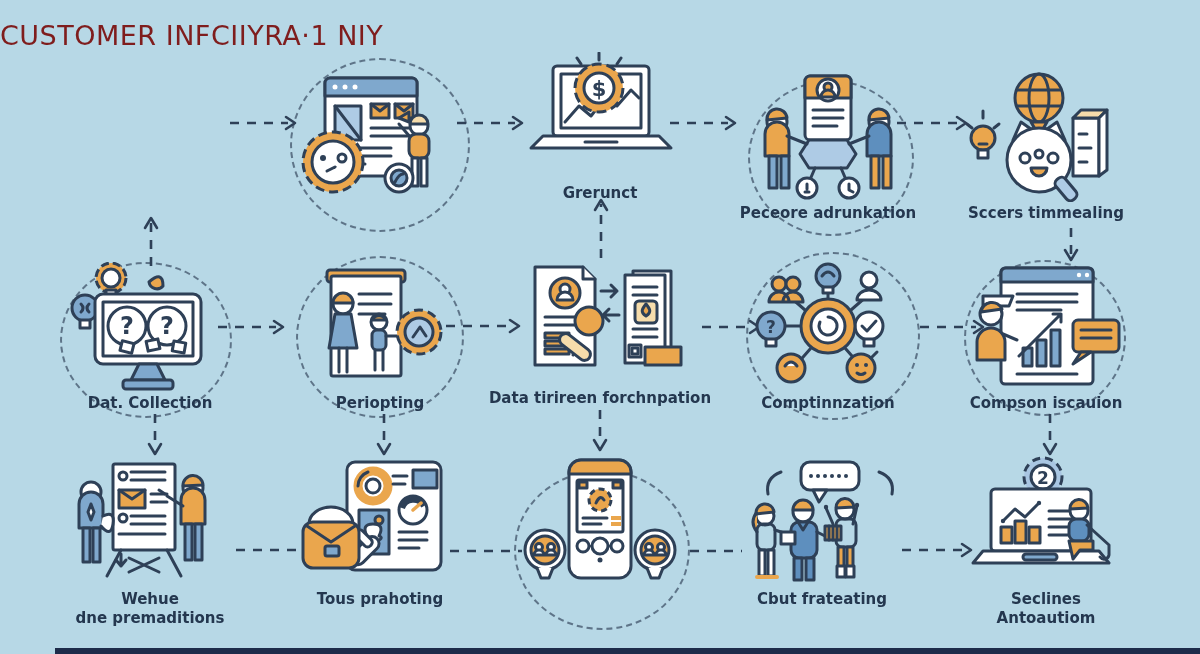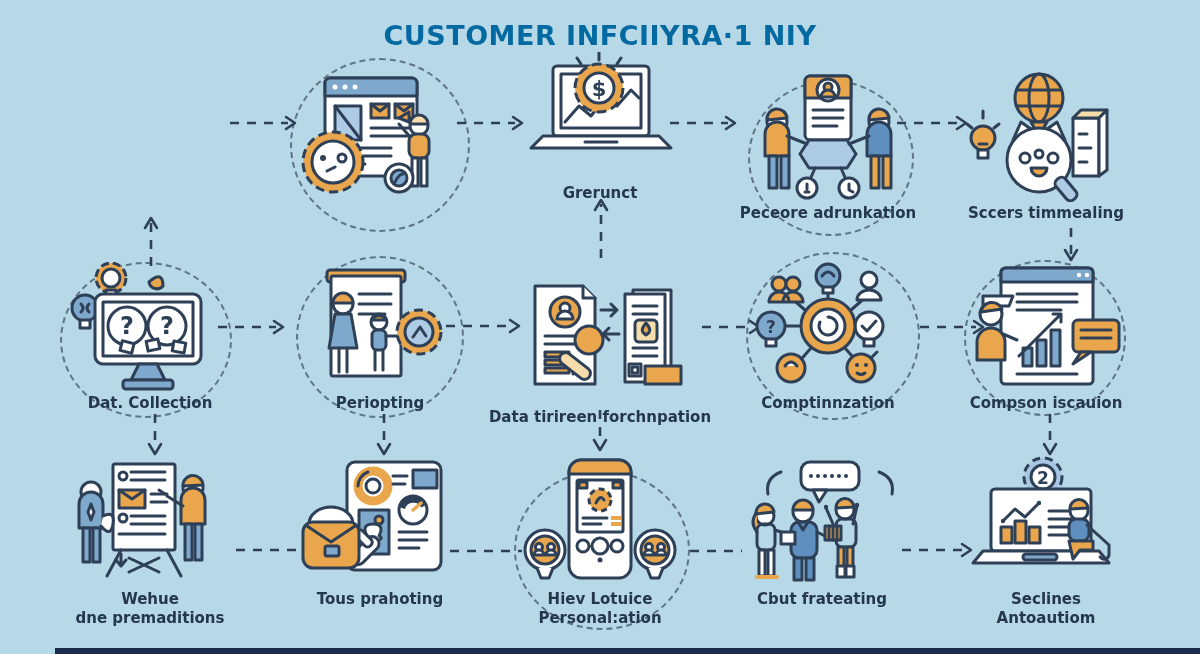--- a/index.html
+++ b/index.html
@@ -1,19 +1,19 @@
 <!DOCTYPE html>
 <html><head>
 <meta charset="utf-8">
 <style>
   html,body{margin:0;padding:0;background:#9fc3d4}
   .stage{position:relative;width:1200px;height:654px;background:#b7d8e6;overflow:hidden;
          font-family:"DejaVu Sans",sans-serif}
-  .title{position:absolute;top:20px;left:0;width:100%;text-align:center;
-         font-size:27px;font-weight:bold;letter-spacing:.5px;color:#0369a1;z-index:3}
+  .title{position:absolute;top:20px;left:0;width:100%;
+         font-size:27px;font-weight:normal;letter-spacing:.5px;color:#7f1d1d;z-index:3}
   .cell{position:absolute;width:224px;display:flex;flex-direction:column;align-items:center;z-index:2}
   .cell svg{display:block}
   .lbl{margin-top:2px;font-size:15px;font-weight:bold;color:#24374f;text-align:center;line-height:1.28}
   
   .s{stroke:#2e4057;stroke-width:3;fill:none;stroke-linecap:round;stroke-linejoin:round}
   .fw{fill:#fff}.fo{fill:#eaa64d}.flo{fill:#f6dcab}.fb{fill:#5e8fbe}.flb{fill:#aecbe5}.fsb{fill:#7fa8cd}
   .glyph{font-family:"DejaVu Sans",sans-serif;font-weight:bold;fill:#2e4057}
   
   .arr{position:absolute;z-index:1;overflow:visible}
   .dash{stroke:#2e4057;stroke-width:2.6;stroke-dasharray:9 8;fill:none}
@@ -253,21 +253,21 @@
         <path class="s fo" d="M77 58a8 8 0 0 1 14 0z"></path>
       <rect class="s fsb" x="77" y="68" width="14" height="20" rx="5"></rect>
       <path class="s" d="M91 74h12M80 88v20M88 88v20"></path>
       <circle cx="124" cy="70" r="22" fill="#eaa64d" stroke="#2e4057" stroke-width="3" stroke-dasharray="9 5"></circle>
       <circle class="s flb" cx="124" cy="70" r="14"></circle>
       <path class="s" d="M118 75l7-10 6 9"></path>
     </svg>
     <div class="lbl">Periopting</div>
   </div>
 
-  <div class="cell" style="left:488px;top:276px">
+  <div class="cell" style="left:488px;top:257px">
     <svg width="170" height="130" viewBox="0 0 170 130">
       <path class="s fw" d="M20 10h48l12 12v86H20z"></path>
         <path class="s fw" d="M68 10v12h12"></path>
       <circle class="s fo" cx="50" cy="36" r="15"></circle>
         <circle class="s fw" cx="50" cy="32" r="5"></circle>
         <path class="s fw" d="M42 43a8 8 0 0 1 16 0z"></path>
       <path class="s" d="M30 60h40M30 68h40"></path>
       <rect class="s fo" x="30" y="76" width="24" height="5"></rect>
         <rect class="s fo" x="30" y="84" width="24" height="5"></rect>
         <rect class="s fo" x="30" y="92" width="24" height="5"></rect>
@@ -420,24 +420,20 @@
         <circle class="s fw" cx="36" cy="89" r="3.5"></circle>
       <path class="s fw" d="M19 97a5 5 0 0 1 10 0zM31 97a5 5 0 0 1 10 0z"></path>
       <path class="s fw" d="M22 110l4 10h8l4-10"></path>
       <circle class="s fw" cx="140" cy="92" r="20"></circle>
         <circle class="s fo" cx="140" cy="92" r="14"></circle>
       <circle class="s fw" cx="134" cy="89" r="3.5"></circle>
         <circle class="s fw" cx="146" cy="89" r="3.5"></circle>
       <path class="s fw" d="M129 97a5 5 0 0 1 10 0zM141 97a5 5 0 0 1 10 0z"></path>
       <path class="s fw" d="M132 110l4 10h8l4-10"></path>
     </svg>
-    <div class="lbl">
-      <div>Hiev Lotuice</div>
-      <div>Personal:ation</div>
-    </div>
   </div>
 
   <div class="cell" style="left:710px;top:458px">
     <svg width="170" height="130" viewBox="0 0 170 130">
       <path class="s" d="M44 14q-16 6-13 22M142 14q16 6 13 22"></path>
       <rect class="s fw" x="64" y="4" width="58" height="28" rx="9"></rect>
       <circle cx="74" cy="18" r="2" fill="#2e4057"></circle>
         <circle cx="81" cy="18" r="2" fill="#2e4057"></circle>
         <circle cx="88" cy="18" r="2" fill="#2e4057"></circle>
         <circle cx="95" cy="18" r="2" fill="#2e4057"></circle>

